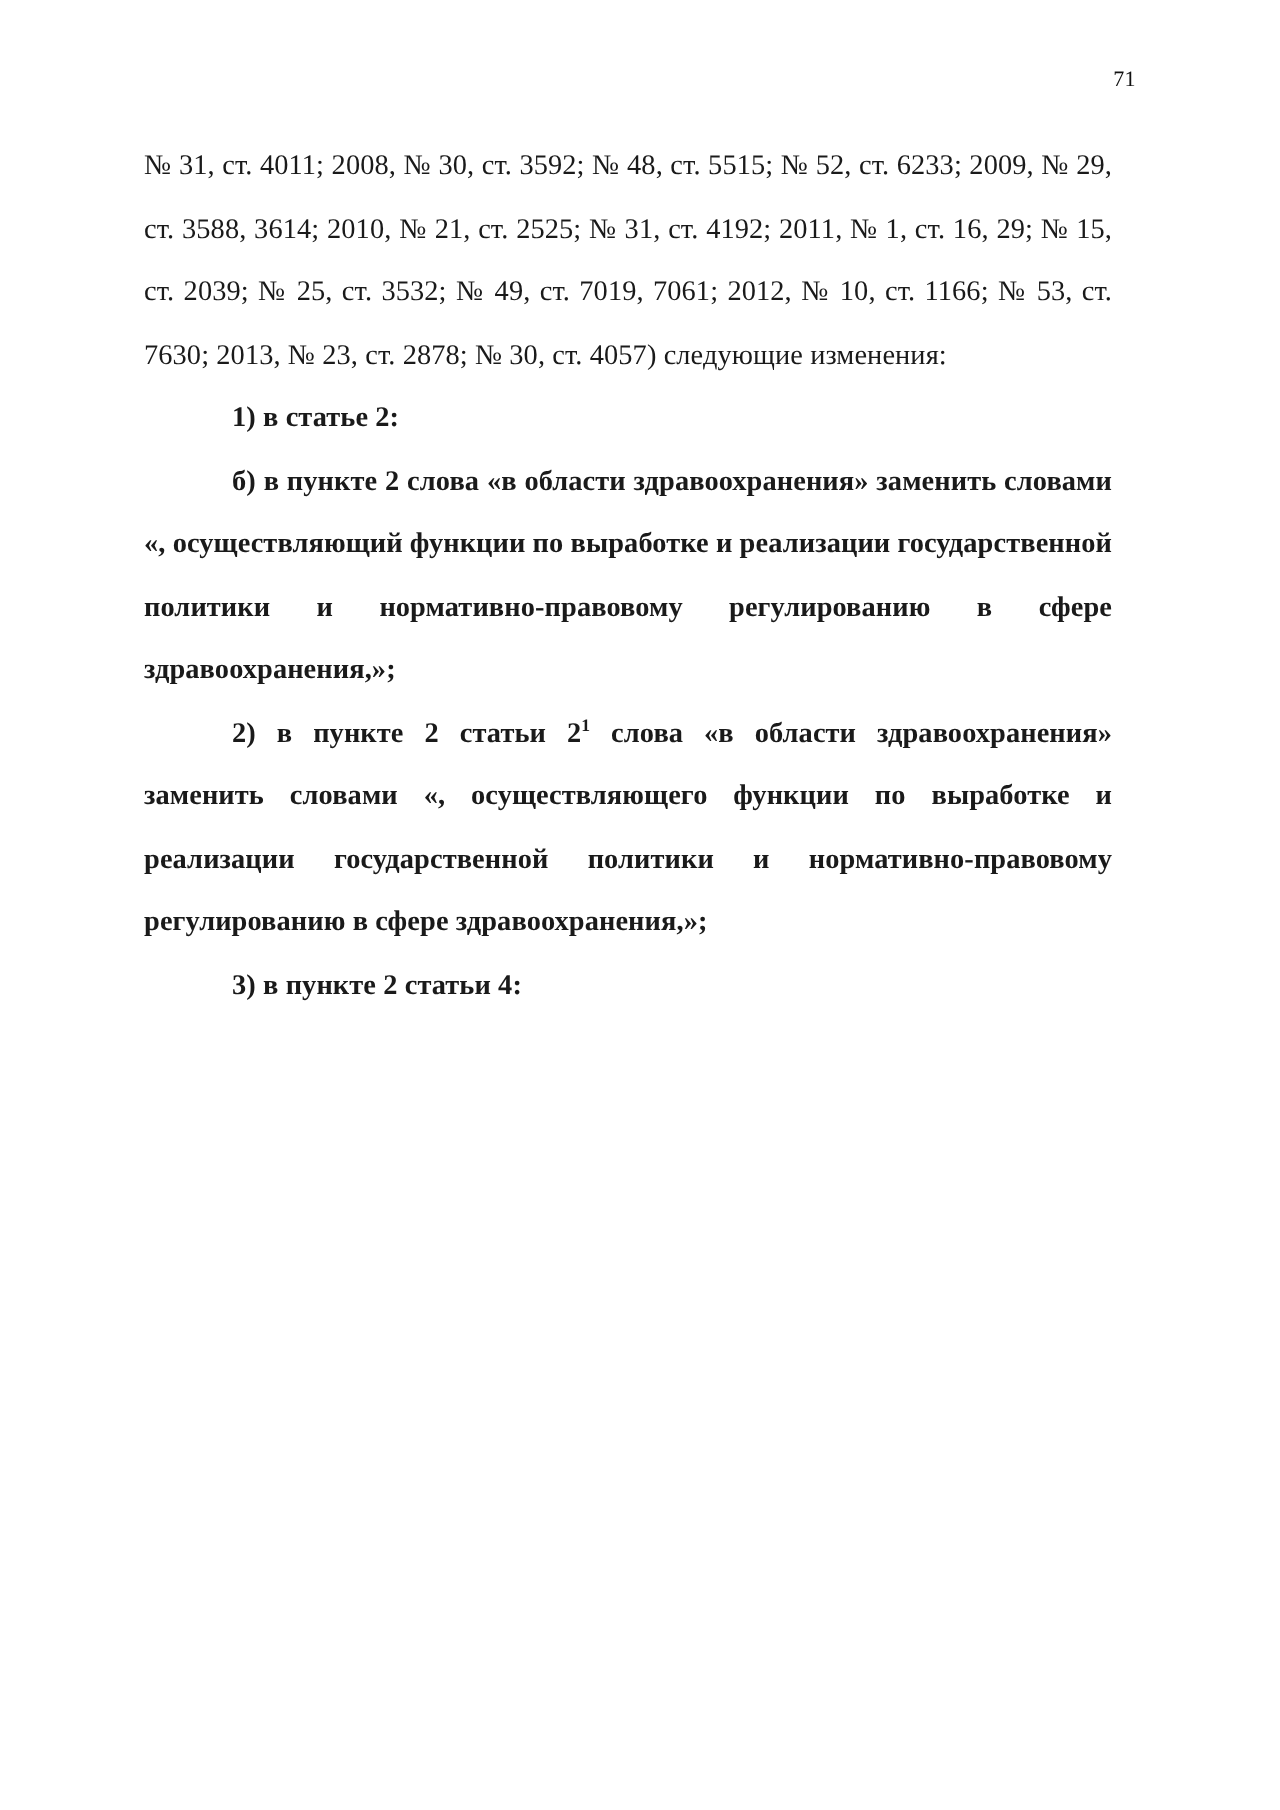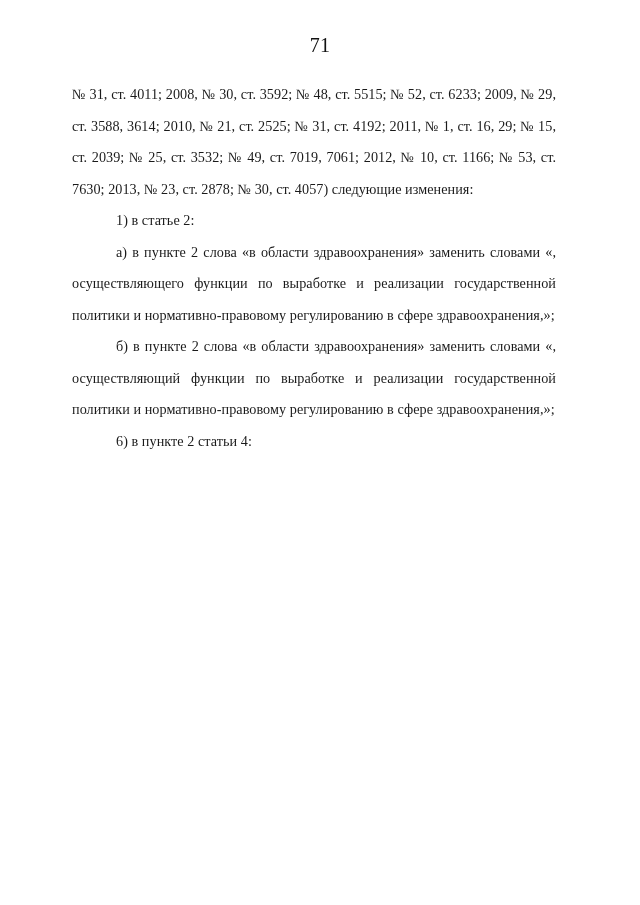--- a/index.html
+++ b/index.html
@@ -15,37 +15,38 @@
     overflow: hidden;
   }
   .page {
     position: relative;
     width: 640px;
     height: 905px;
     box-sizing: border-box;
     padding: 34px 72px 40px 72px;
   }
   .page-number {
-    text-align: center;
-    font-size: 20px;
+    text-align: right;
+    font-size: 11px;
     letter-spacing: 0.2px;
     margin: 0 0 22px 0;
     color: #111111;
   }
   .body-text p {
     margin: 0 12px 0 0;
     font-size: 14.2px;
     line-height: 2.22;
     text-align: justify;
     text-justify: inter-word;
     color: #1a1a1a;
     letter-spacing: 0.05px;
   }
   .body-text p.indent {
     text-indent: 44px;
+    font-weight: bold;
   }
   .body-text p.hang {
     text-indent: 0;
   }
   sup {
     font-size: 0.62em;
     vertical-align: super;
     line-height: 0;
   }
 </style>
@@ -55,22 +56,22 @@
 <div class="page">
 
   <div class="page-number">71</div>
 
   <div class="body-text">
 
     <p class="hang">№ 31, ст. 4011; 2008, № 30, ст. 3592; № 48, ст. 5515; № 52, ст. 6233; 2009, № 29, ст. 3588, 3614; 2010, № 21, ст. 2525; № 31, ст. 4192; 2011, № 1, ст. 16, 29; № 15, ст. 2039; № 25, ст. 3532; № 49, ст. 7019, 7061; 2012, № 10, ст. 1166; № 53, ст. 7630; 2013, № 23, ст. 2878; № 30, ст. 4057) следующие изменения:</p>
 
     <p class="indent">1) в статье 2:</p>
 
-    <p class="indent">а) в пункте 2 слова «в области здравоохранения» заменить словами «, осуществляющего функции по выработке и реализации государственной политики и нормативно-правовому регулированию в сфере здравоохранения,»;</p>
 
     <p class="indent">б) в пункте 2 слова «в области здравоохранения» заменить словами «, осуществляющий функции по выработке и реализации государственной политики и нормативно-правовому регулированию в сфере здравоохранения,»;</p>
 
+    <p class="indent"><span>2) в пункте 2 статьи 2</span><sup>1</sup><span> слова «в области здравоохранения» заменить словами «, осуществляющего функции по выработке и реализации государственной политики и нормативно-правовому регулированию в сфере здравоохранения,»;</span></p>
 
-    <p class="indent">6) в пункте 2 статьи 4:</p>
+    <p class="indent">3) в пункте 2 статьи 4:</p>
 
 
   </div>
 </div>
 
 </body></html>

